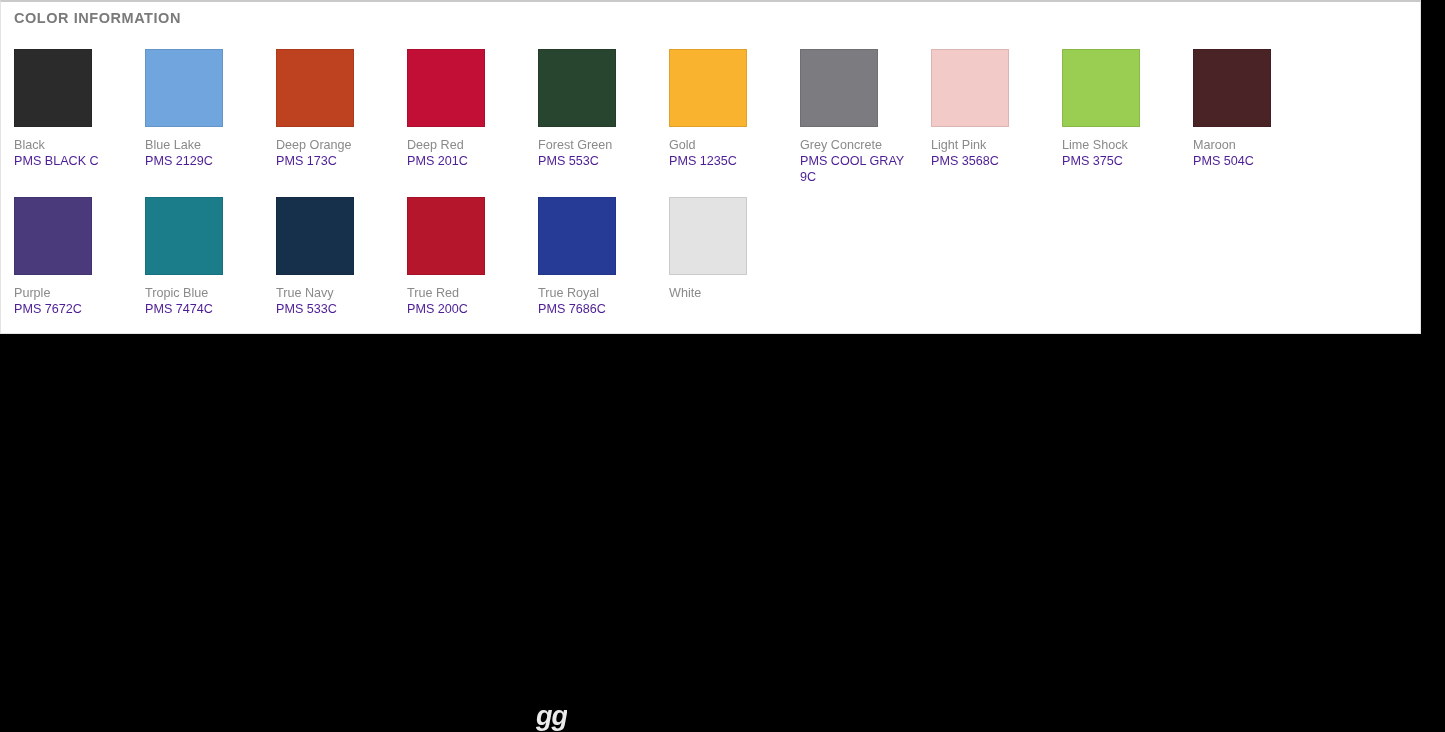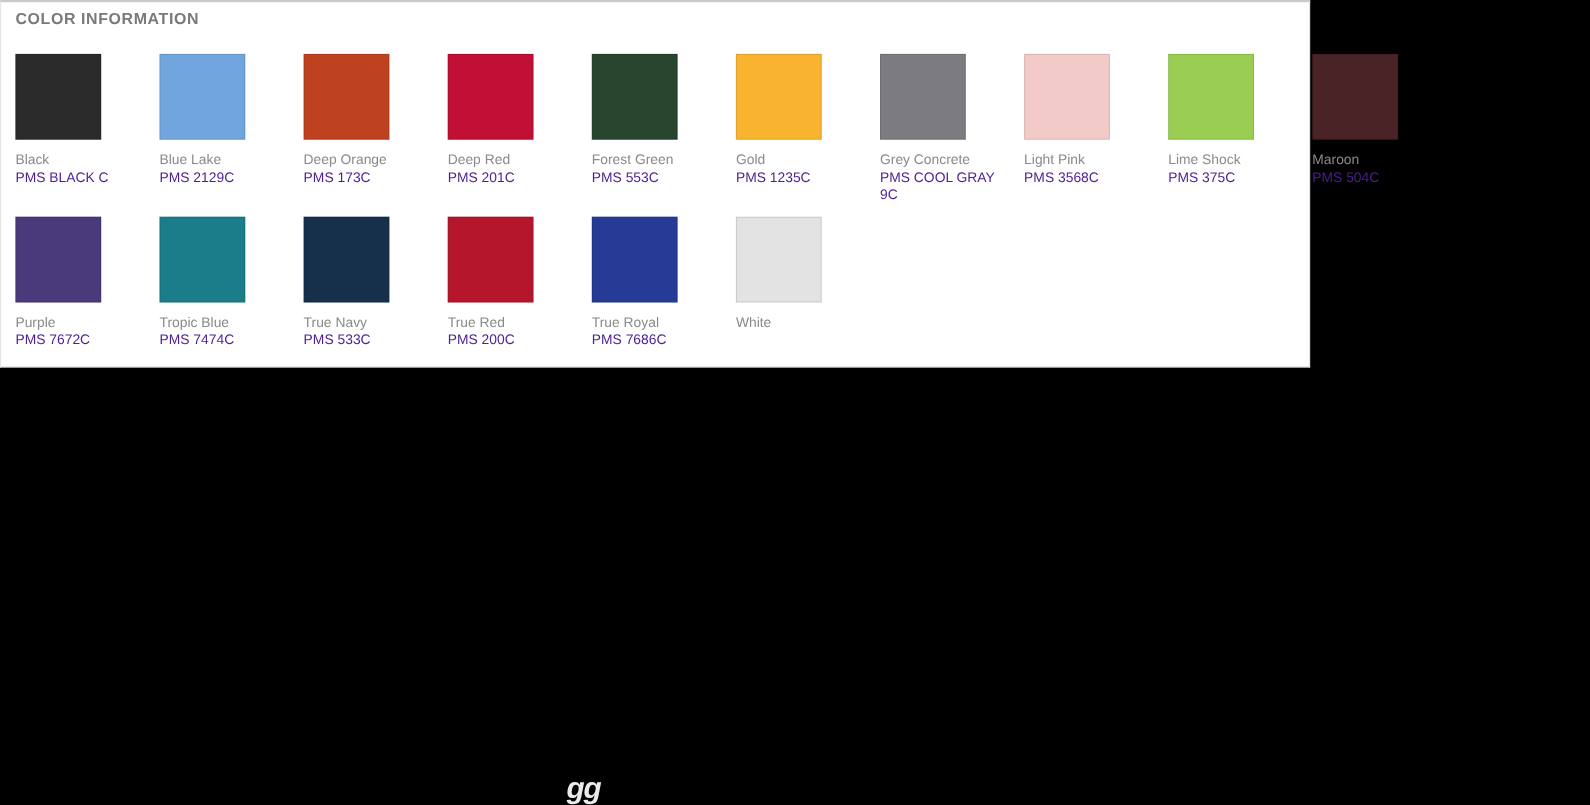--- a/index.html
+++ b/index.html
@@ -20,21 +20,21 @@
     width: 1445px;
     height: 732px;
     background: #000000;
   }
 
   
   .color-card {
     position: absolute;
     left: 0;
     top: 0;
-    width: 1191px;
+    width: 1421px;
     height: 334px;
     background: #ffffff;
     border-top: 2px solid #c9c9c9;
     border-left: 1px solid #e3e3e3;
     border-right: 1px solid #e3e3e3;
     border-bottom: 1px solid #e3e3e3;
     box-sizing: border-box;
   }
 
   .card-title {
@@ -100,20 +100,21 @@
   .bottom-mark .mark-glyph {
     display: block;
     font-size: 27px;
     line-height: 27px;
     font-weight: bold;
     font-style: italic;
     color: #ffffff;
     opacity: 0.92;
     letter-spacing: -1px;
     white-space: nowrap;
+    text-align: right;
   }
 </style>
 </head>
 <body>
 
 <div id="page">
 
   <section class="color-card">
 
     <div class="card-title">COLOR INFORMATION</div>

